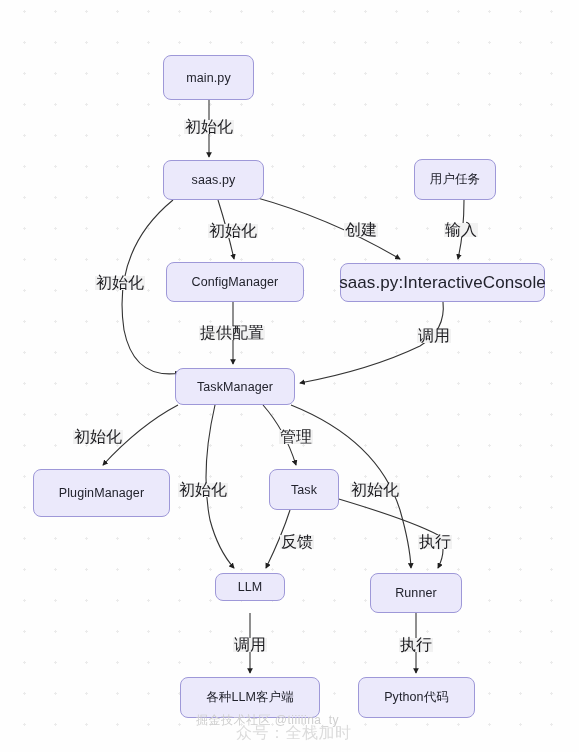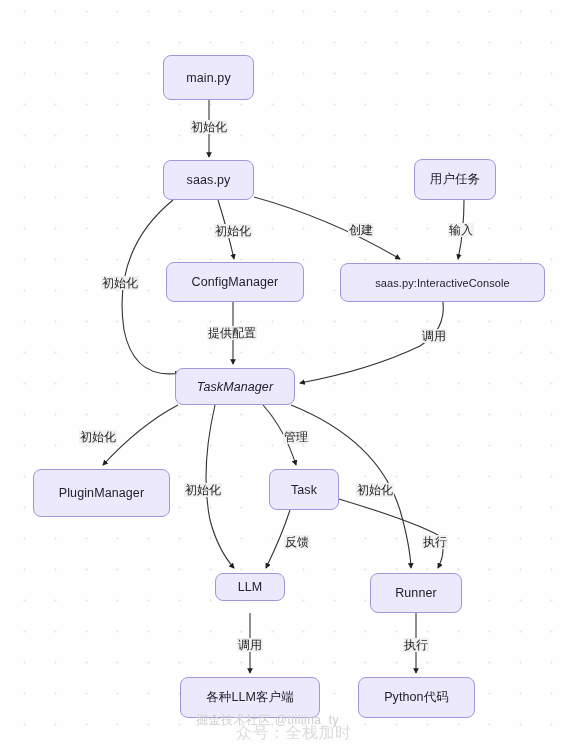--- a/index.html
+++ b/index.html
@@ -31,27 +31,27 @@
     border: 1px solid #9e98d8;
     border-radius: 8px;
     display: flex;
     align-items: center;
     justify-content: center;
     color: #21222c;
     font-size: 12.5px;
     letter-spacing: .1px;
     z-index: 3;
   }
-  .node.big { font-size: 11px; }
+  .node.big { font-size: 17px; }
   .edge-label {
     position: absolute;
     transform: translate(-50%, -50%);
     background: #f2f2f2;
     color: #1d1d21;
-    font-size: 12px;
+    font-size: 16px;
     line-height: 14px;
     padding: 0 1px;
     white-space: nowrap;
     z-index: 4;
   }
   .watermark {
     position: absolute;
     white-space: nowrap;
     font-size: 12px;
     color: #cfcfcf;
@@ -103,33 +103,33 @@
 
       <path d="M 250 613 L 250 673"></path>
 
       <path d="M 416 613 L 416 673"></path>
     </g>
   </svg>
 
   <div class="node" style="left:163px; top:55px; width:91px; height:45px;">
     <span>main.py</span>
   </div>
-  <div class="node" style="left:163px; top:160px; width:91px; height:40px;">
+  <div class="node" style="left:163px; top:160px; width:101px; height:40px;">
     <span>saas.py</span>
   </div>
   <div class="node" style="left:414px; top:159px; width:82px; height:41px;">
     <span>用户任务</span>
   </div>
   <div class="node" style="left:166px; top:262px; width:138px; height:40px;">
     <span>ConfigManager</span>
   </div>
   <div class="node big" style="left:340px; top:263px; width:205px; height:39px;">
     <span>saas.py:InteractiveConsole</span>
   </div>
-  <div class="node" style="left:175px; top:368px; width:120px; height:37px;font-style:italic;">
+  <div class="node" style="left:175px; top:368px; width:120px; height:37px;">
     <span>TaskManager</span>
   </div>
   <div class="node" style="left:33px; top:469px; width:137px; height:48px;">
     <span>PluginManager</span>
   </div>
   <div class="node" style="left:269px; top:469px; width:70px; height:41px;">
     <span>Task</span>
   </div>
   <div class="node" style="left:215px; top:573px; width:70px; height:28px;">
     <span>LLM</span>

